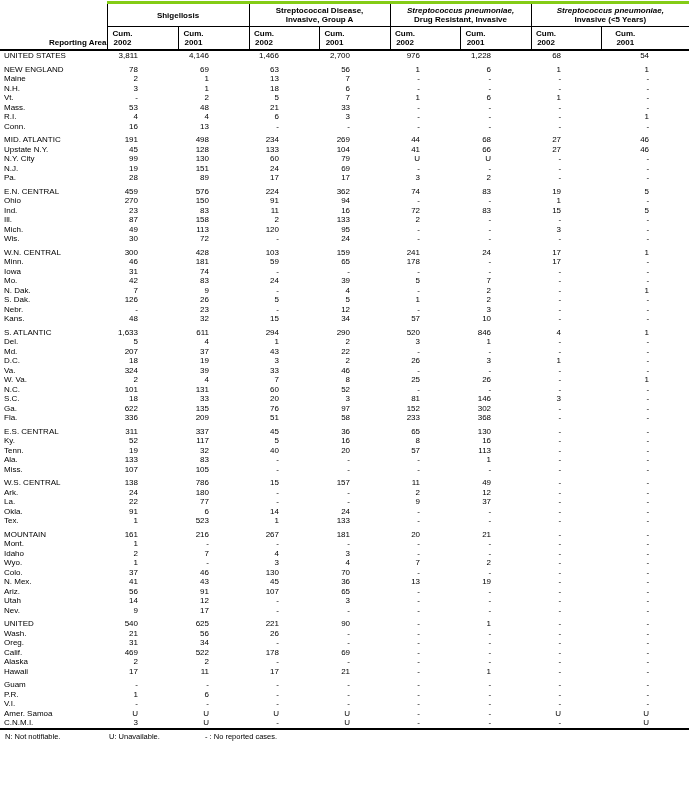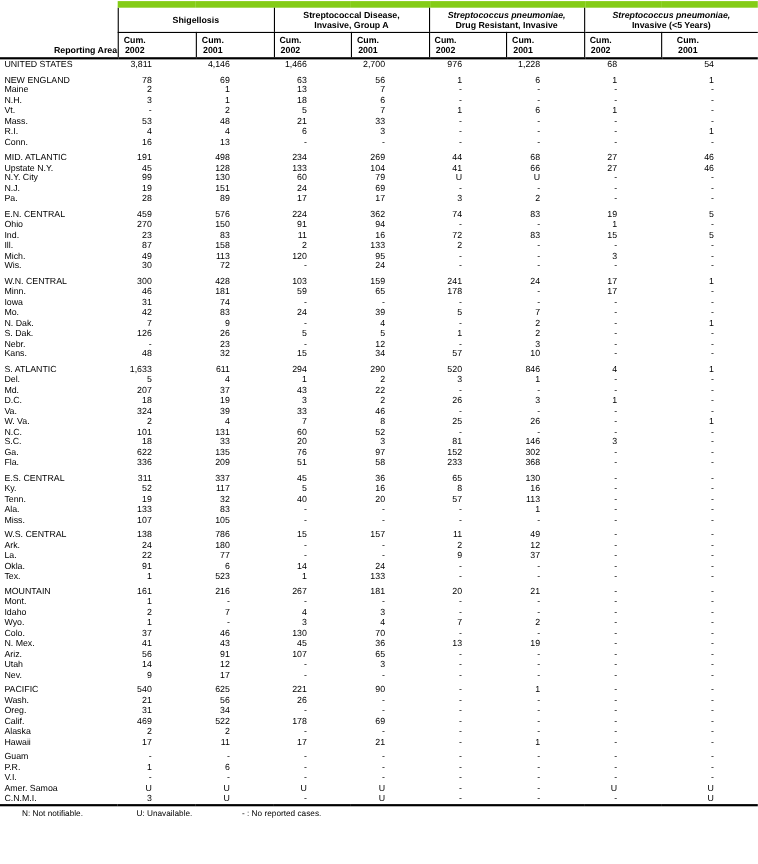--- a/index.html
+++ b/index.html
@@ -19,40 +19,40 @@
     margin-top:1px;border-bottom:2px solid #000;
   }
   th,td{padding:0;margin:0;}
   
   thead th{font-weight:bold;font-size:8px;line-height:9px;vertical-align:middle;}
   th.ra{
     text-align:right;vertical-align:bottom;padding-left:4px;padding-bottom:2px;
     border-bottom:2px solid #000;
   }
   th.gcell{
-    border-top:6px solid #84cc16;border-left:1px solid #000;border-bottom:1px solid #000;
+    border-top:3px solid #84cc16;border-left:1px solid #000;border-bottom:1px solid #000;
     text-align:center;height:22px;
   }
   th.scell{
     border-left:1px solid #000;border-bottom:2px solid #000;
     height:22px;padding-right:40px;
   }
   .it{font-style:italic;text-align:center;}
   
   tbody th.area{
     font-weight:normal;font-size:8px;line-height:9.5px;text-align:left;
     padding-left:4px;white-space:nowrap;
   }
   tbody td.num{
     font-size:8px;line-height:9.5px;text-align:right;padding-right:40px;
     white-space:nowrap;
   }
   tr.gap td{height:4px;line-height:4px;font-size:1px;}
   
-  .footnotes{margin-top:2px;font-size:7.5px;line-height:9.5px;padding-left:20px;}
+  .footnotes{margin-top:2px;font-size:7.5px;line-height:9.5px;padding-left:5px;}
   .fn-part1{display:inline-block;width:104px;}
   .fn-part2{display:inline-block;width:96px;}
 </style>
 </head>
 <body>
 
 <div class="page">
 
 
   <table>
@@ -735,21 +735,21 @@
           <td class="num">-</td>
           <td class="num">-</td>
           <td class="num">-</td>
           <td class="num">-</td>
           <td class="num">-</td>
         </tr>
         <tr class="gap">
           <td colspan="9"></td>
         </tr>
         <tr>
-          <th class="area">PACIFIC</th>
+          <th class="area">UNITED</th>
           <td class="num">540</td>
           <td class="num">625</td>
           <td class="num">221</td>
           <td class="num">90</td>
           <td class="num">-</td>
           <td class="num">1</td>
           <td class="num">-</td>
           <td class="num">-</td>
         </tr>
         <tr>

